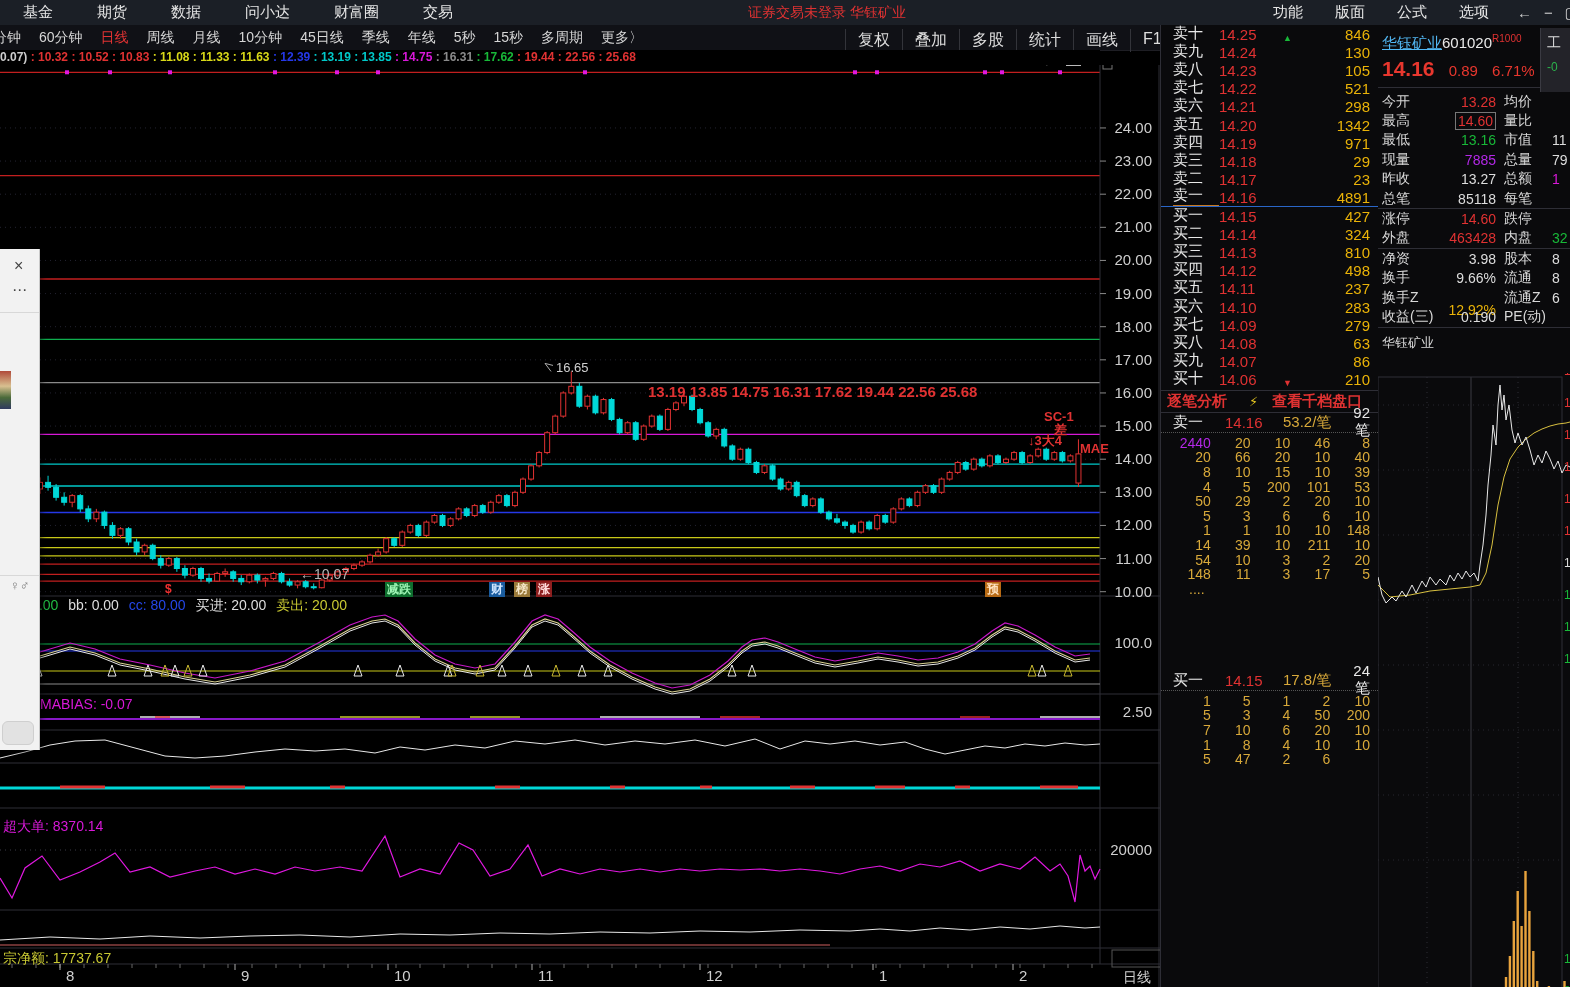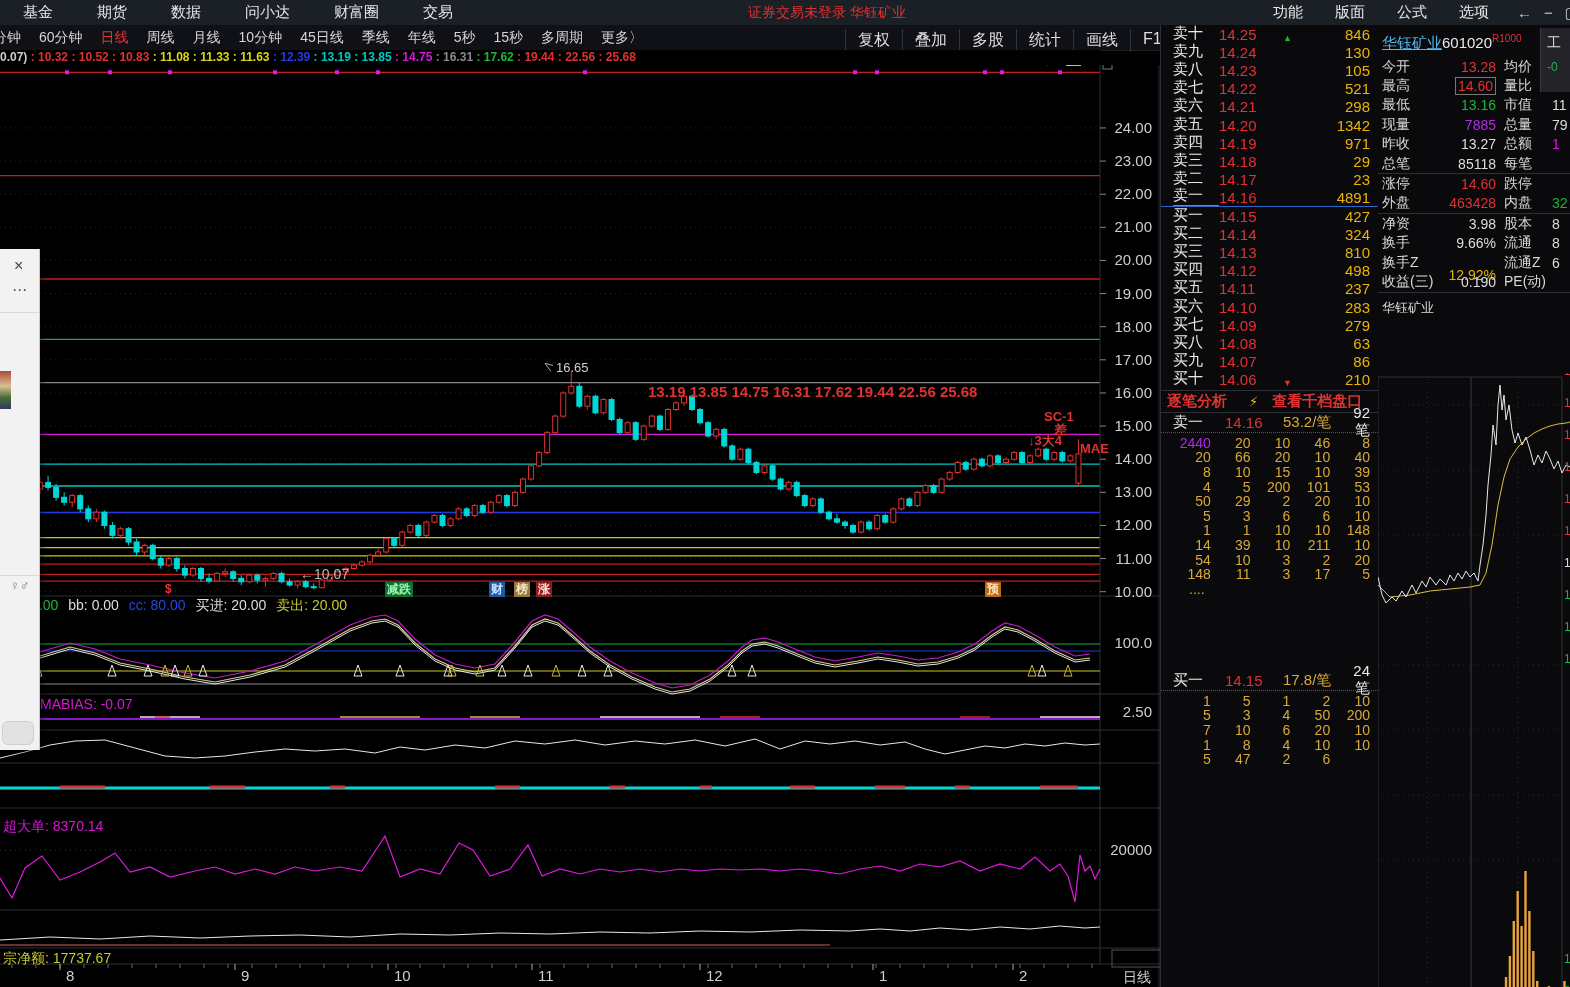--- a/index.html
+++ b/index.html
@@ -896,20 +896,25 @@
         <span>6</span>
         <span></span>
       </div>
     </div>
 </div>
 
 <div class="abs" id="stockp">
   <div id="snamerow">
     <span id="sname">华钰矿业</span><span id="scode">601020</span><span id="stag">R1000</span>
   </div>
+  <div id="spricerow">
+    <span id="sprice">14.16</span>
+    <span>0.89</span>
+    <span style="margin-left:10px;">6.71%</span>
+  </div>
   <div id="infotab">
       <div class="irow">
         <span class="il">今开</span>
         <span class="iv" style="color: rgb(224, 50, 50);">13.28</span>
         <span class="il2">均价</span>
         <span class="iv2"></span>
       </div>
       <div class="irow">
         <span class="il">最高</span>
         <span class="iv" style="color: rgb(224, 50, 50);"><span class="boxed">14.60</span></span>

